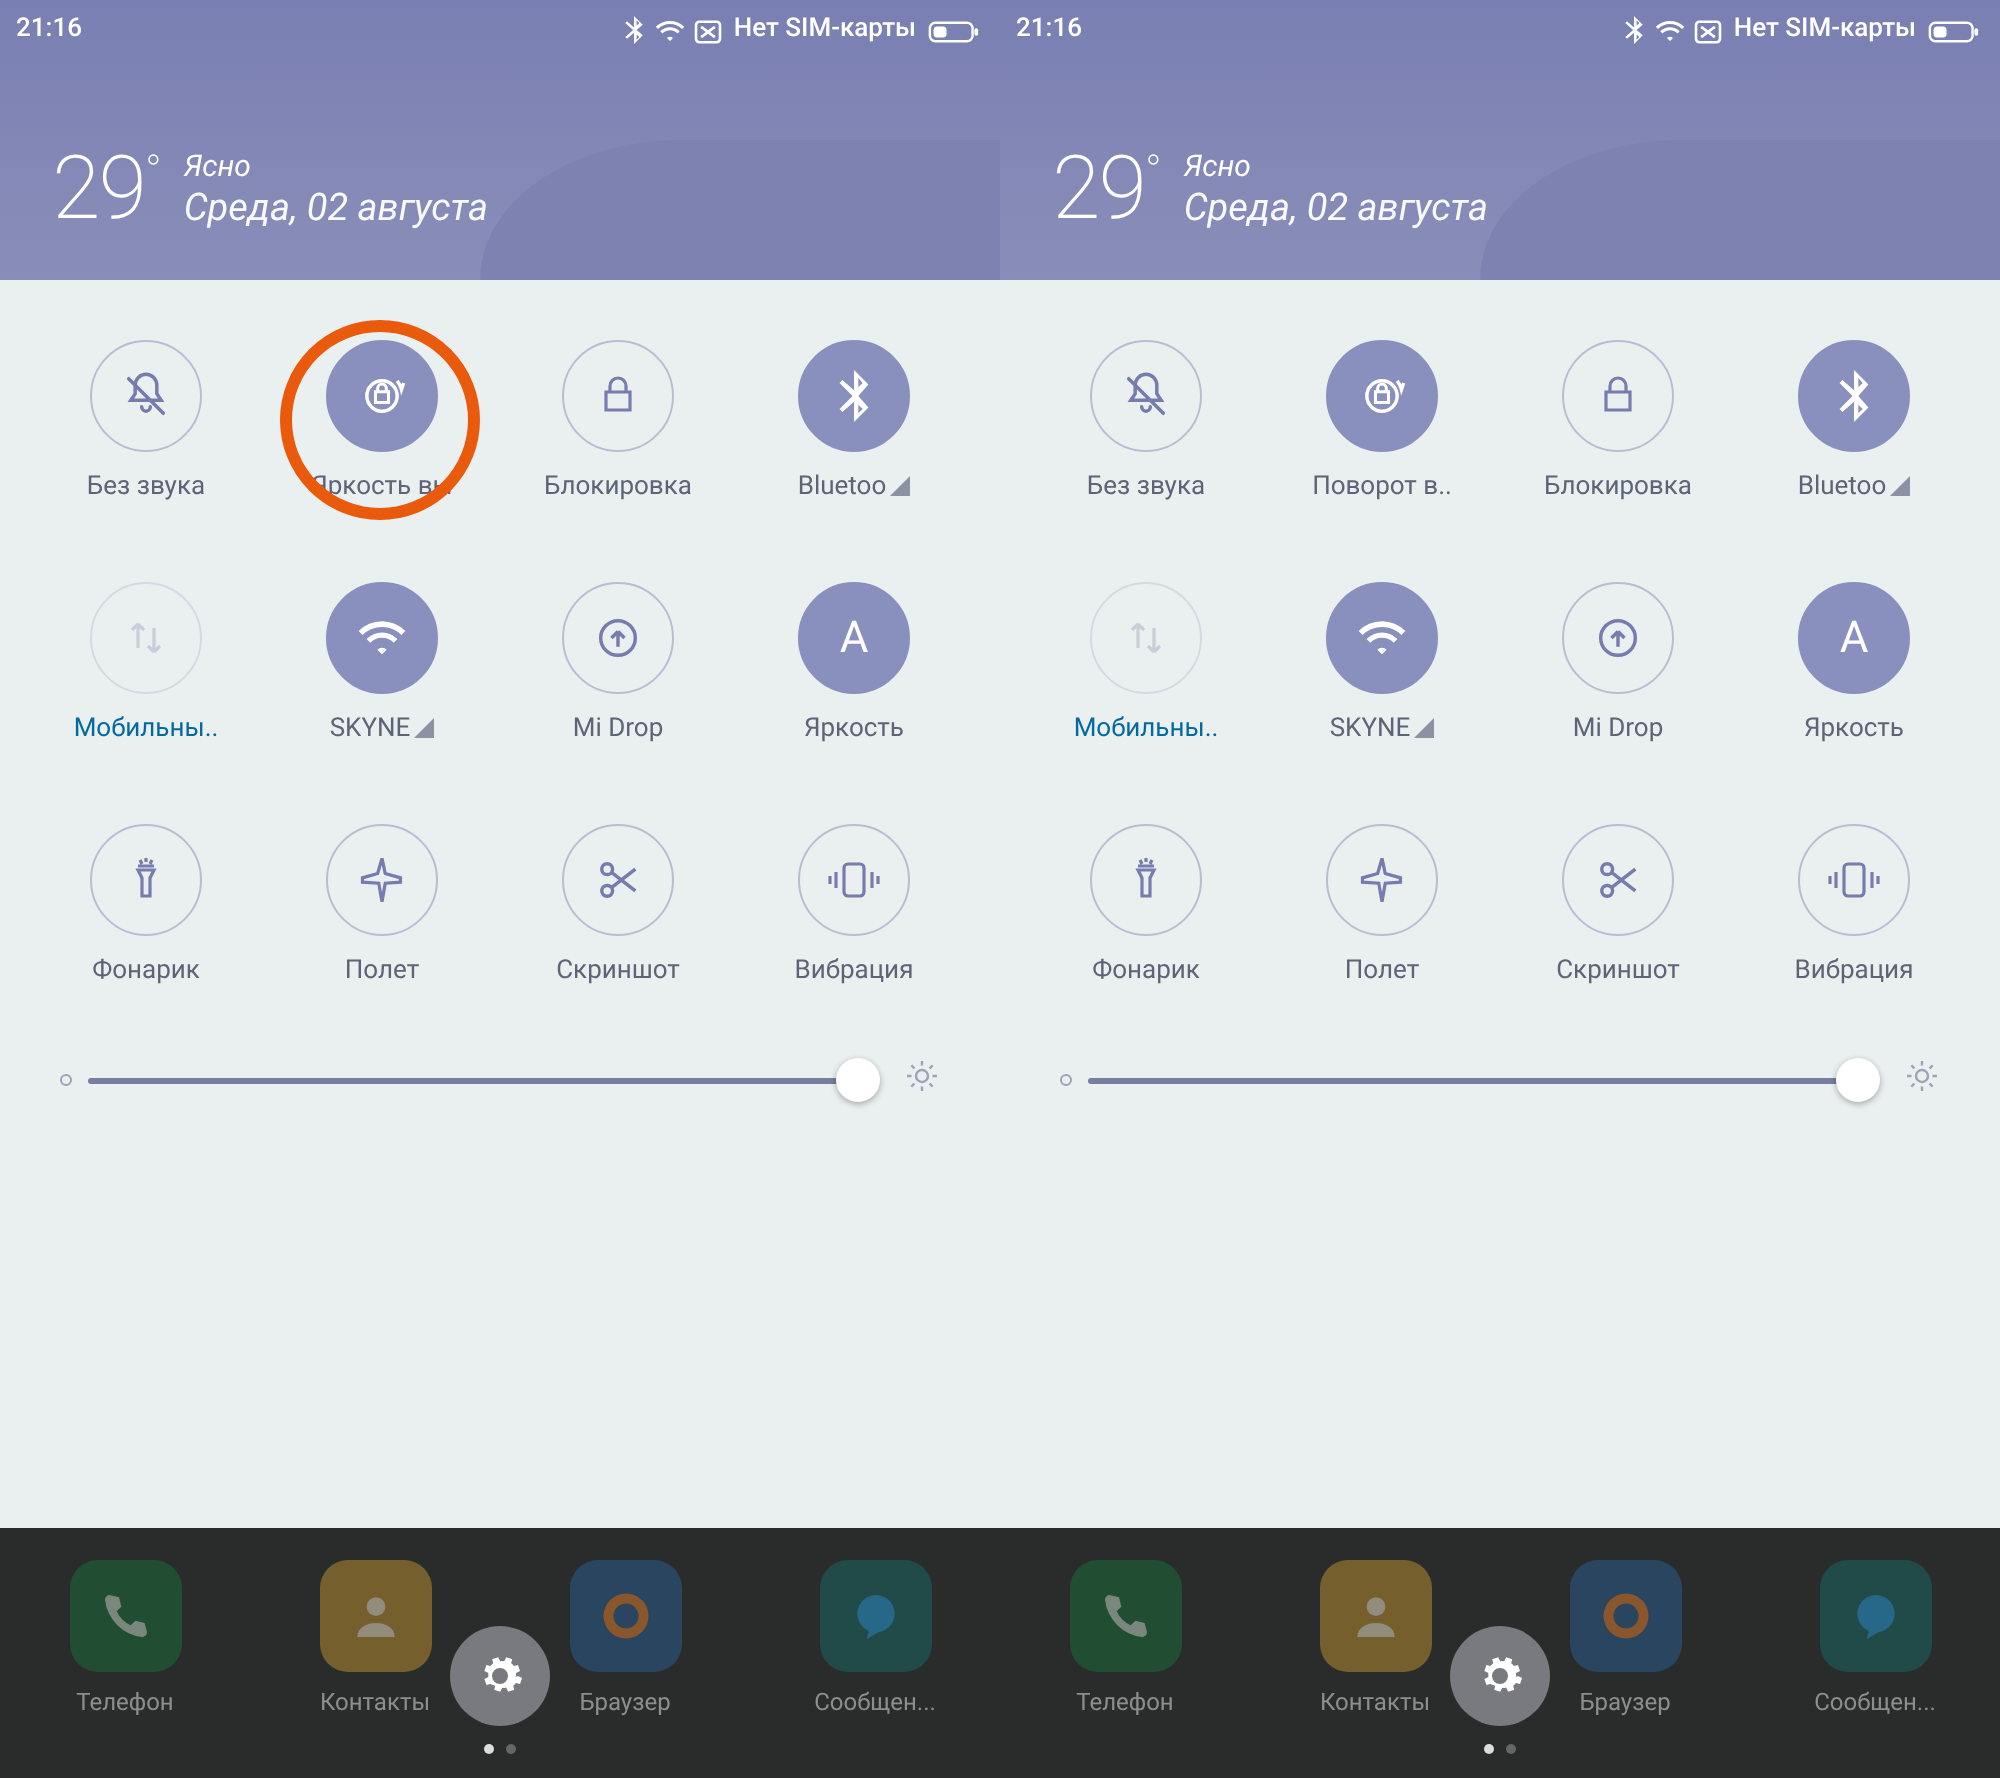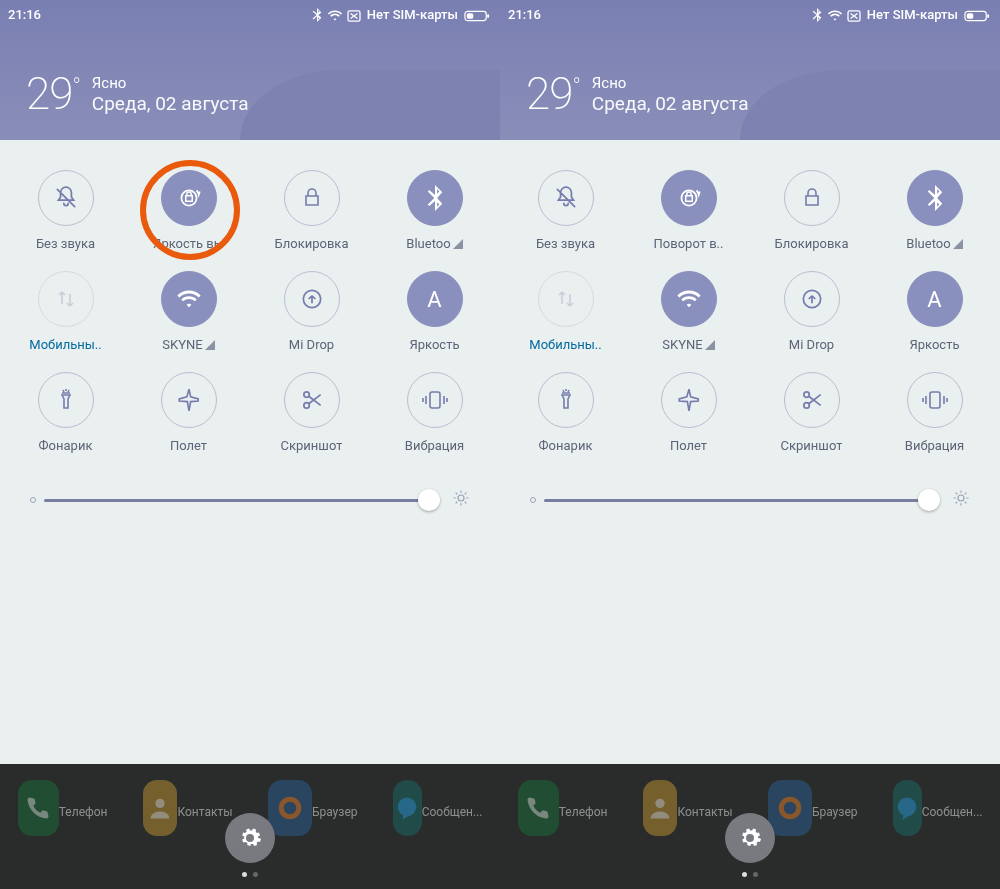--- a/index.html
+++ b/index.html
@@ -45,30 +45,29 @@
     left: 26px; top: 68px;
     display: flex;
     align-items: center;
   }
   .temp {
     font-size: 44px;
     font-weight: 200;
     letter-spacing: -1px;
   }
   .temp sup { font-size: 22px; vertical-align: top; position: relative; top: 6px; }
-  .wblock { margin-left: 12px; }
+  .wblock { margin-left: 12px; font-style: italic; }
   .wcond { font-size: 15px; }
   .wdate { font-size: 19px; opacity: 0.95; }
   .grid {
     padding: 30px 14px 10px 14px;
     display: grid;
     grid-template-columns: repeat(4, 1fr);
     row-gap: 40px;
     background: #eaf0ef;
-    gap: 20px;
   }
   .tile {
     display: flex;
     flex-direction: column;
     align-items: center;
     cursor: pointer;
   }
   .circle {
     width: 56px; height: 56px;
     border-radius: 50%;
@@ -134,21 +133,21 @@
     bottom: 0; left: 0; right: 0;
     height: 125px;
     background: rgba(0,0,0,0.82);
     display: flex;
     justify-content: space-around;
     align-items: flex-start;
     padding-top: 16px;
   }
   .app {
     display: flex;
-    flex-direction: row;
+    flex-direction: column;
     align-items: center;
     width: 90px;
     opacity: 0.55;
   }
   .appicon {
     width: 56px; height: 56px;
     border-radius: 14px;
     display: flex;
     align-items: center;
     justify-content: center;

